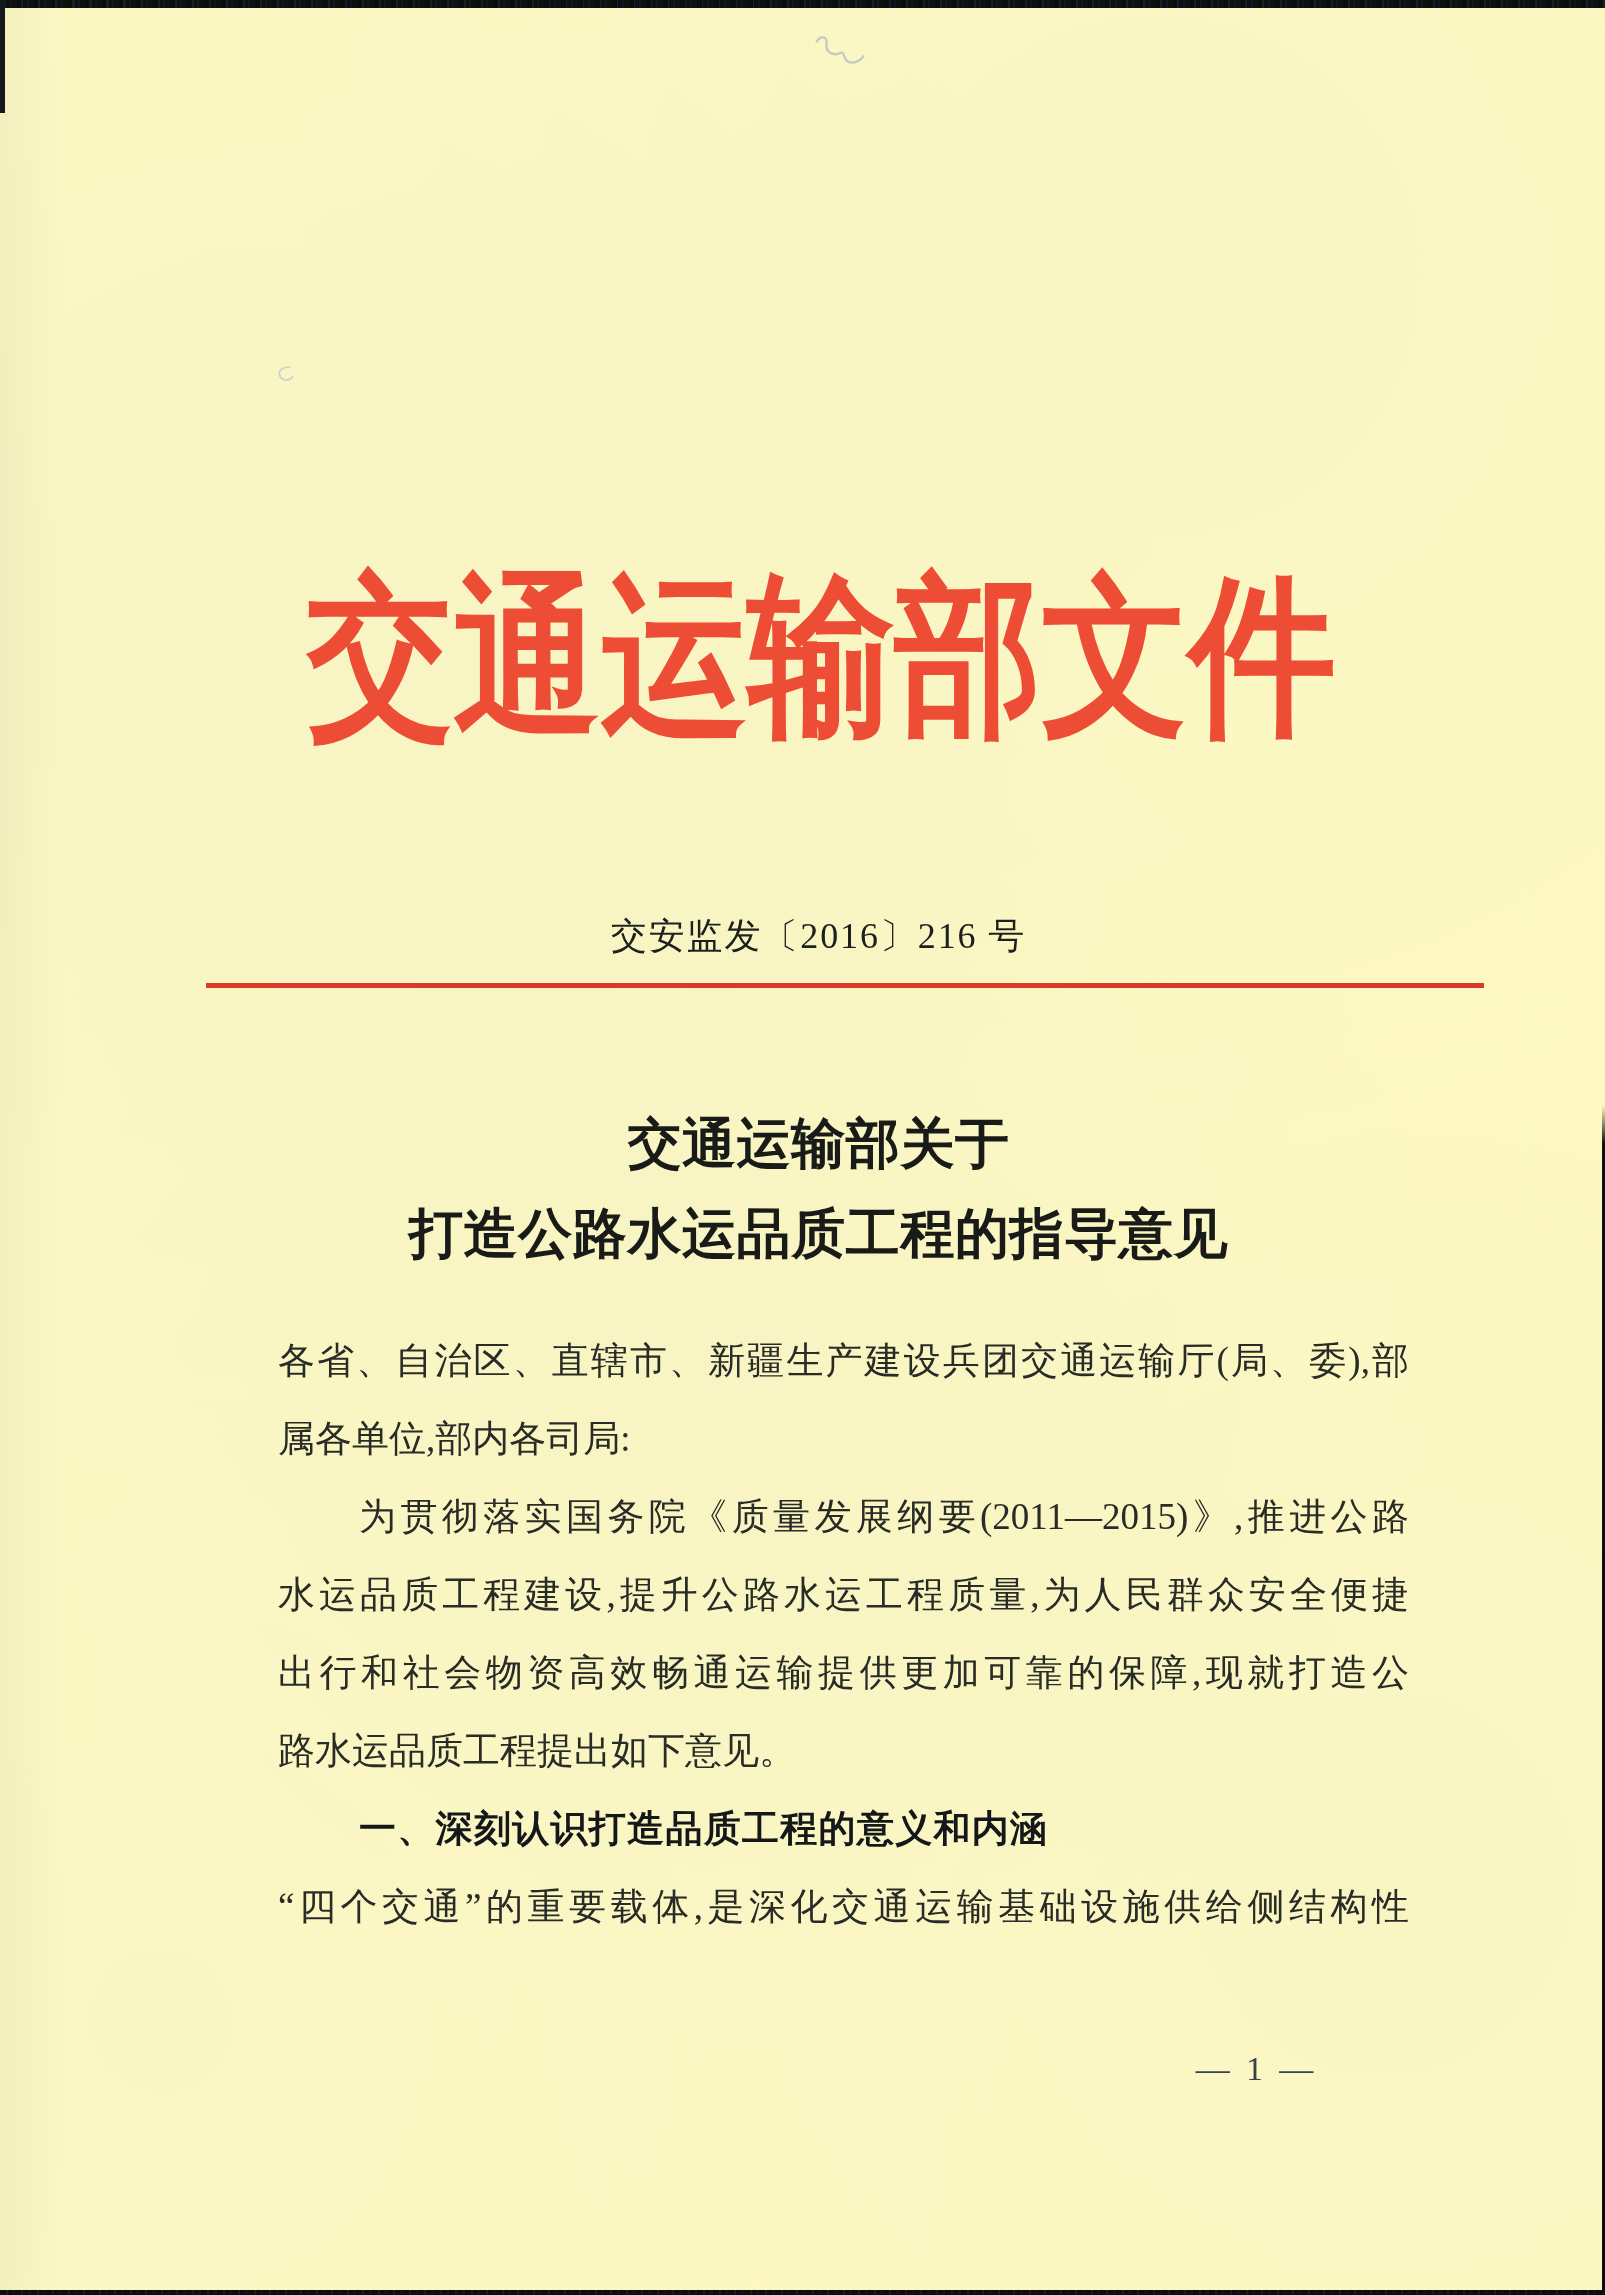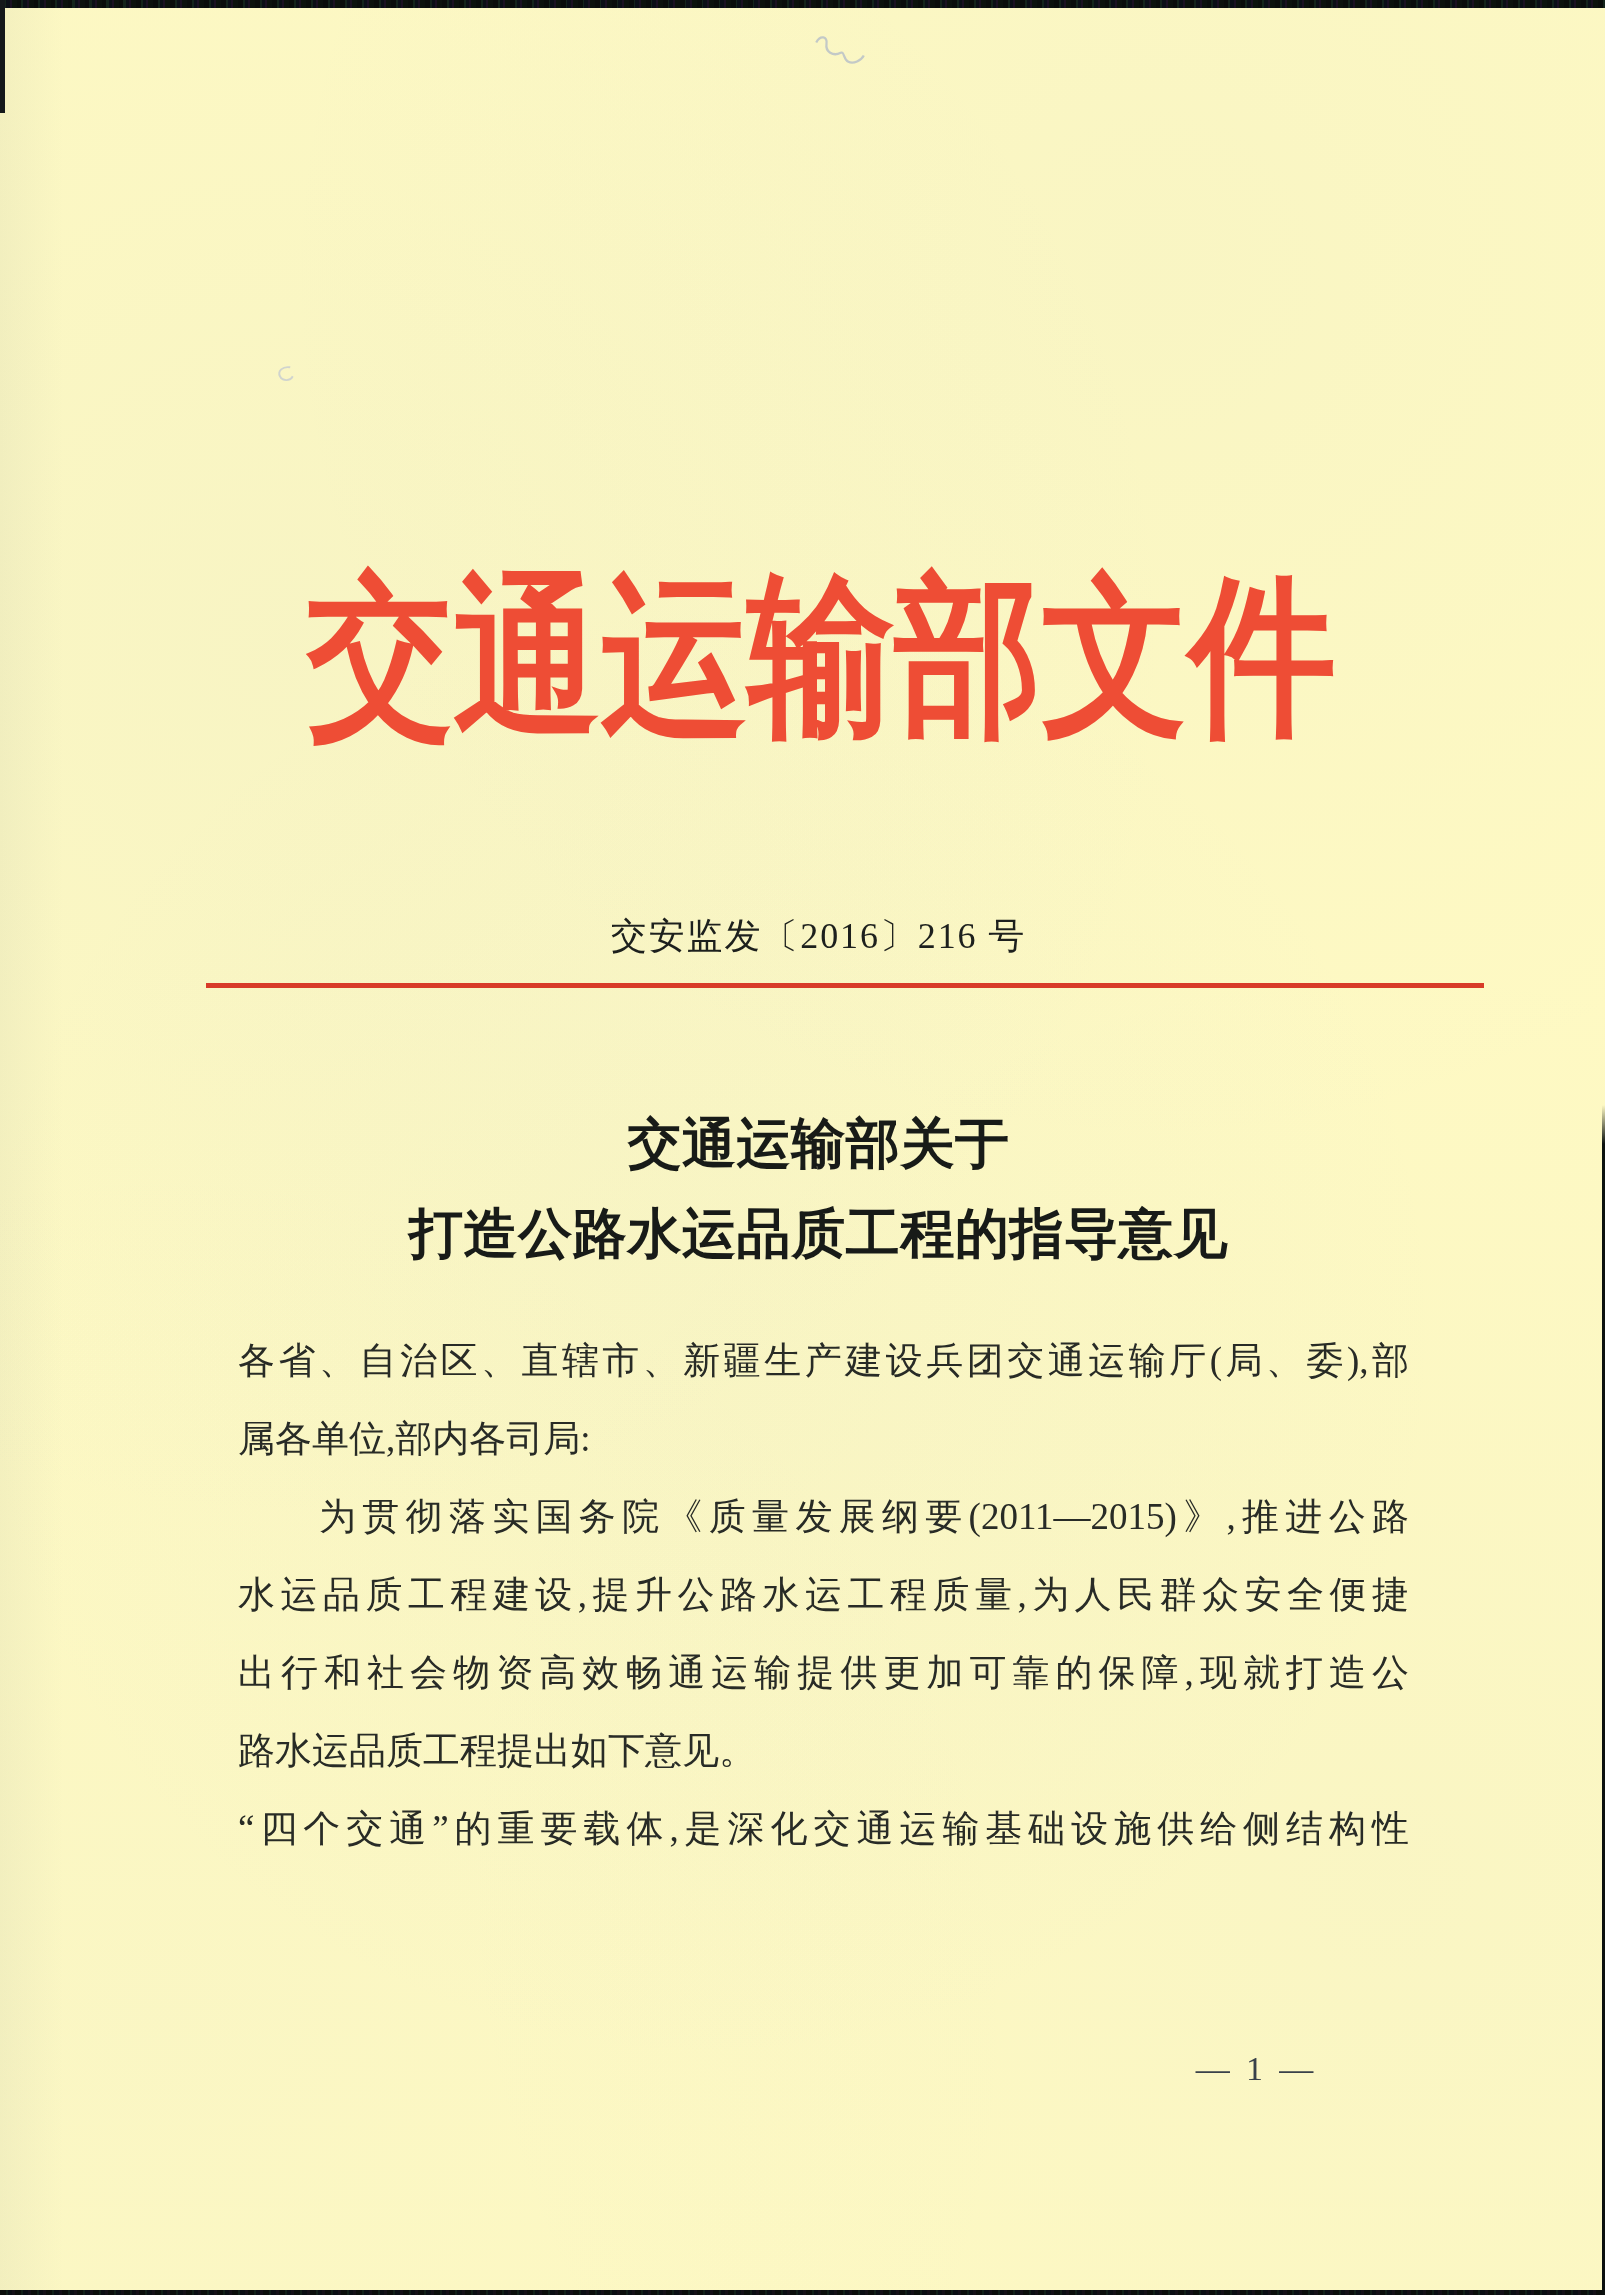--- a/index.html
+++ b/index.html
@@ -92,20 +92,21 @@
     position: absolute;
     top: 1322px; left: 238px;
     width: 1171px;
     color: #282b26;
     font-size: 37px;
   }
   .body-line {
     line-height: 78px;
     height: 78px;
     white-space: nowrap;
+    margin-left: 40px;
   }
   .body-line.justify {
     text-align: justify;
     text-align-last: justify;
     white-space: normal;
   }
   .body-line.indent { padding-left: 81px; }
   .body-line.heading {
     font-weight: bold;
     color: #15181a;
@@ -151,19 +152,20 @@
   <div class="doc-title" style="top:1099px;">交通运输部关于</div>
   <div class="doc-title" style="top:1189px;">打造公路水运品质工程的指导意见</div>
 
   <div class="body-block">
     <div class="body-line justify">各省、自治区、直辖市、新疆生产建设兵团交通运输厅(局、委),部</div>
     <div class="body-line">属各单位,部内各司局:</div>
     <div class="body-line justify indent">为贯彻落实国务院《质量发展纲要(2011—2015)》,推进公路</div>
     <div class="body-line justify">水运品质工程建设,提升公路水运工程质量,为人民群众安全便捷</div>
     <div class="body-line justify">出行和社会物资高效畅通运输提供更加可靠的保障,现就打造公</div>
     <div class="body-line">路水运品质工程提出如下意见。</div>
+    <div class="body-line indent heading">一、深刻认识打造品质工程的意义和内涵</div>
     <div class="body-line justify">“四个交通”的重要载体,是深化交通运输基础设施供给侧结构性</div>
   </div>
 
   <div class="page-number">— 1 —</div>
 
 </div>
 
 
 </body></html>

